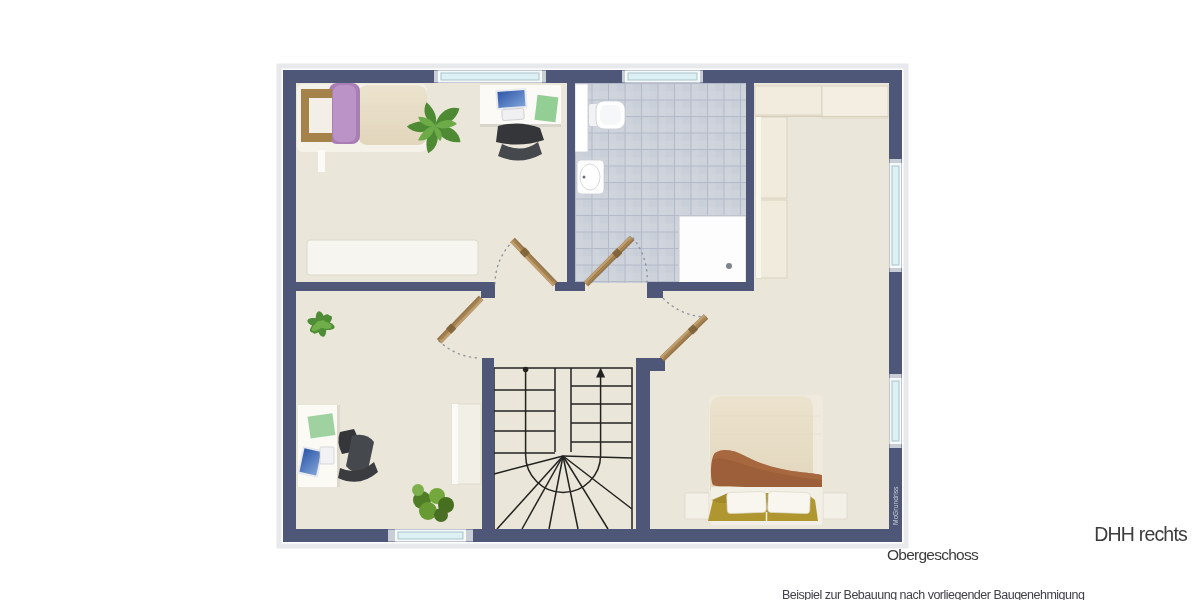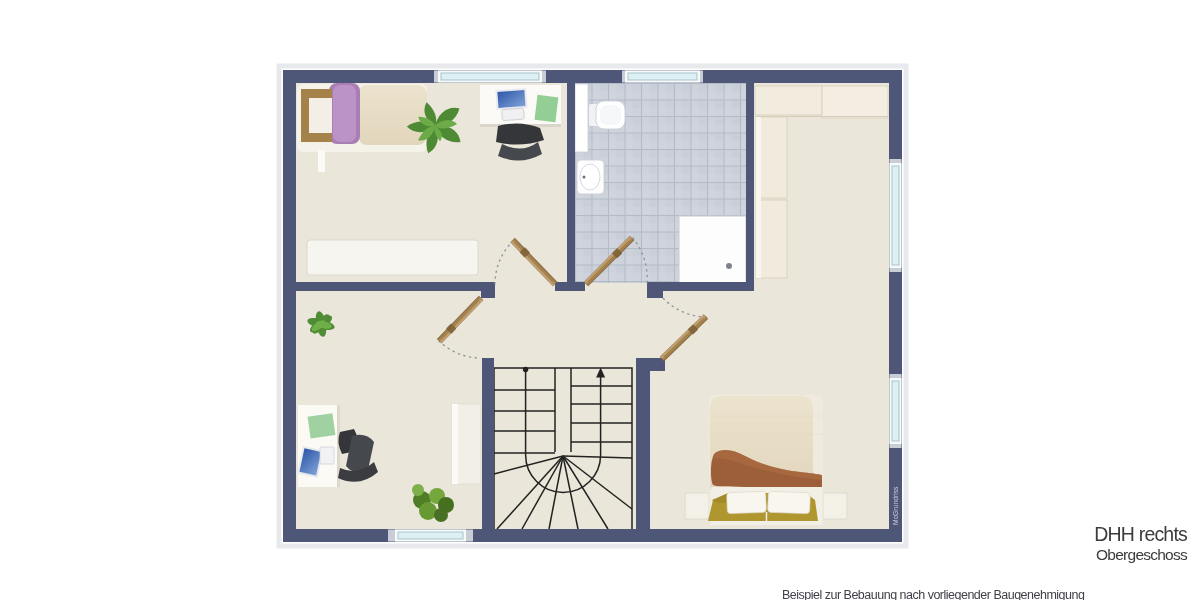--- a/index.html
+++ b/index.html
@@ -1,20 +1,20 @@
 <!DOCTYPE html>
 <html><head>
 <meta charset="utf-8">
 <style>
   html,body{margin:0;padding:0;background:#ffffff;width:1200px;height:600px;overflow:hidden;}
   body{font-family:"Liberation Sans", sans-serif;}
   #page{position:relative;width:1200px;height:600px;background:#ffffff;}
   svg{position:absolute;left:0;top:0;}
   .t1{position:absolute;left:887px;top:523px;width:300px;text-align:right;font-size:19.5px;color:#3c3c3c;letter-spacing:-0.8px;}
-  .t2{position:absolute;left:887px;top:546px;width:300px;text-align:right;font-size:15.5px;color:#3c3c3c;letter-spacing:-0.75px;}
+  .t2{position:absolute;left:887px;top:546px;width:300px;text-align:left;font-size:15.5px;color:#3c3c3c;letter-spacing:-0.75px;}
   .t3{position:absolute;left:782px;top:588px;width:320px;font-size:12.5px;color:#40404a;letter-spacing:-0.5px;white-space:nowrap;}
 </style>
 </head>
 <body>
 <div id="page">
 <svg width="1200" height="600" viewBox="0 0 1200 600">
   <defs>
     <linearGradient id="doorg" x1="0" y1="0" x2="0" y2="1">
       <stop offset="0" stop-color="#caa876"></stop>
           <stop offset="0.5" stop-color="#b3905c"></stop>

